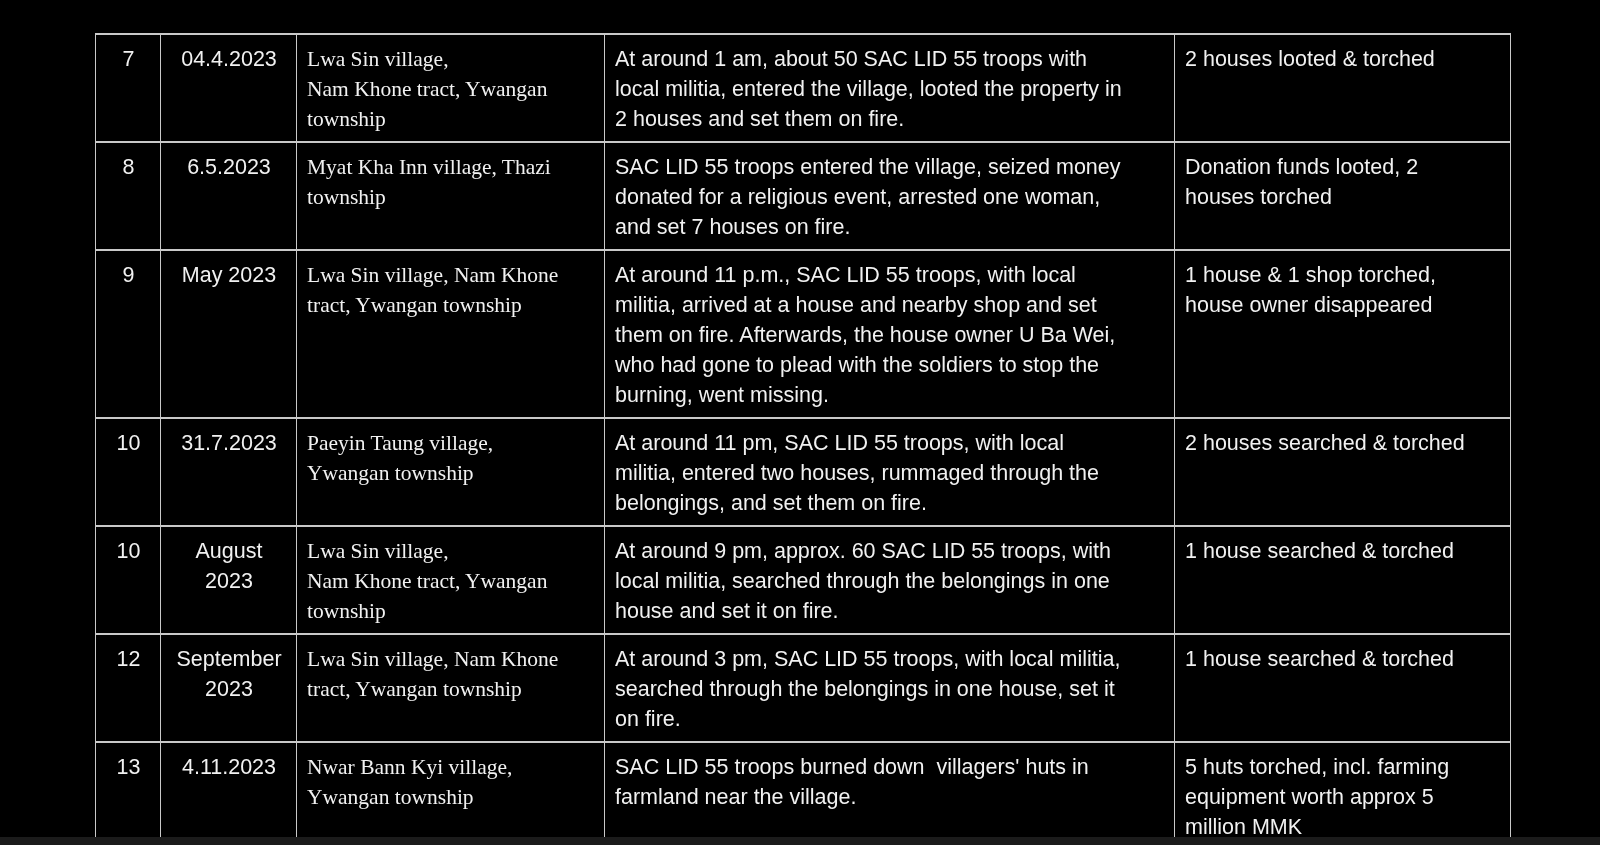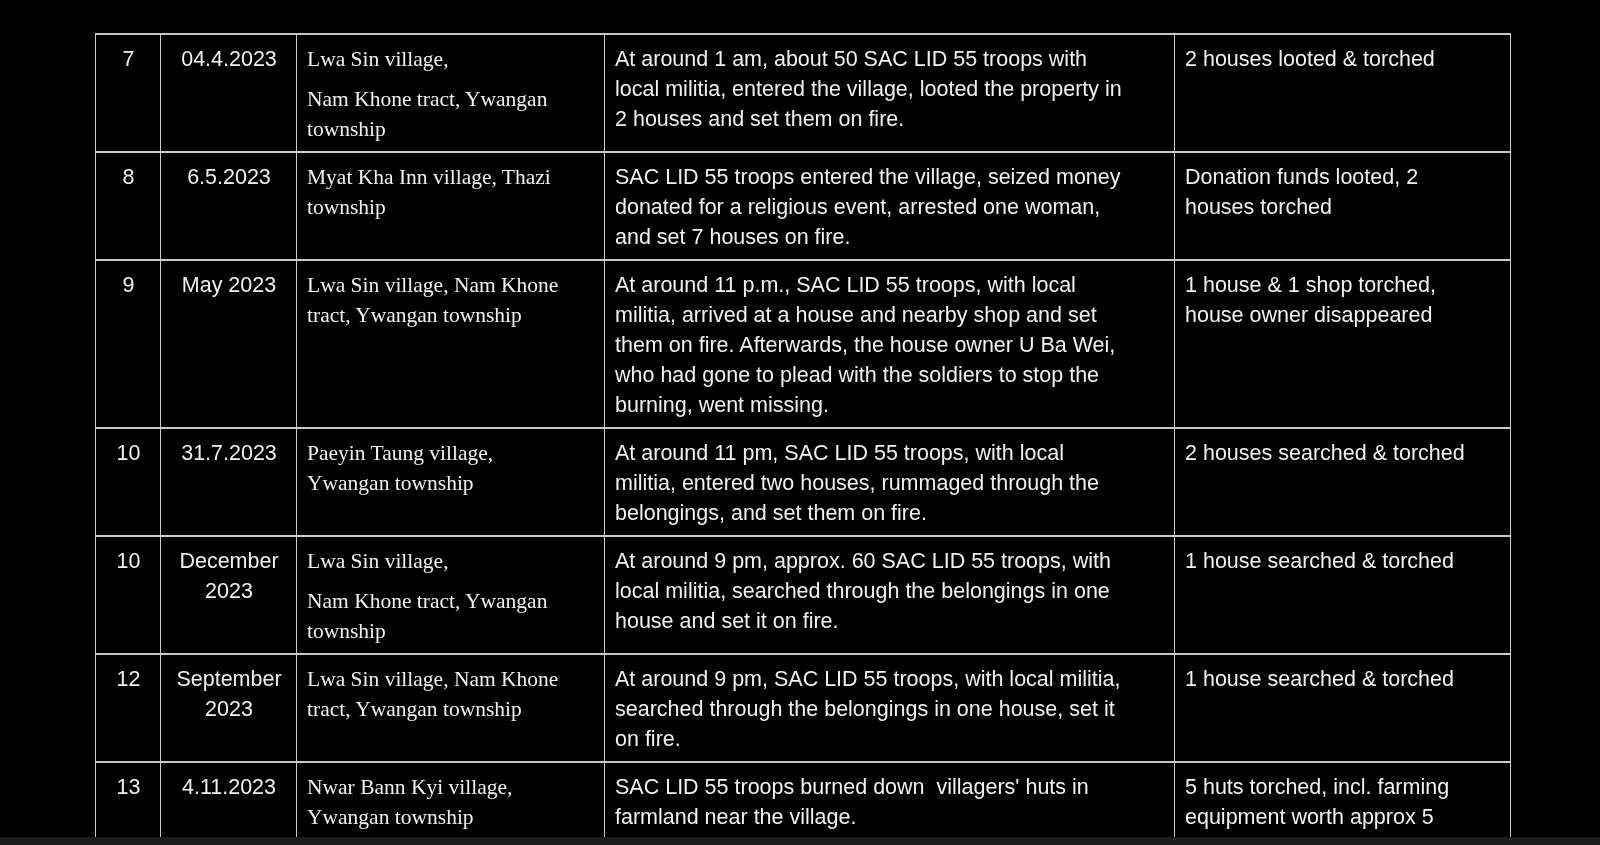--- a/index.html
+++ b/index.html
@@ -27,21 +27,21 @@
     border-top-width:2px;border-bottom-width:2px;
     vertical-align:top;
     padding:9px 9px 7px 10px;
     font-size:21.5px;line-height:30px;
     white-space:pre-wrap;
     color:#f1f1f1;
     overflow:hidden;
   }
   td.center{text-align:center;}
   td .para{white-space:pre-wrap;font-family:Liberation Serif, serif;}
-  td .para + .para{margin-top:10px;}
+  td .para + .para{}
   .bottom-strip{
     position:absolute;left:0;bottom:0;width:1600px;height:8px;
     background:#1b1b1b;
   }
 </style>
 </head>
 <body>
 
 <div class="table-wrap">
   <table class="incidents">
@@ -96,37 +96,37 @@
     <td><div class="para">Paeyin Taung village,
 Ywangan township</div></td>
     <td>At around 11 pm, SAC LID 55 troops, with local
 militia, entered two houses, rummaged through the
 belongings, and set them on fire.</td>
     <td>2 houses searched &amp; torched</td>
   </tr>
 
   <tr>
     <td class="center">10</td>
-    <td class="center">December
+    <td class="center">August
 2023</td>
     <td><div class="para">Lwa Sin village,</div><div class="para">Nam Khone tract, Ywangan
 township</div></td>
     <td>At around 9 pm, approx. 60 SAC LID 55 troops, with
 local militia, searched through the belongings in one
 house and set it on fire.</td>
     <td>1 house searched &amp; torched</td>
   </tr>
 
   <tr>
     <td class="center">12</td>
     <td class="center">September
 2023</td>
     <td><div class="para">Lwa Sin village, Nam Khone
 tract, Ywangan township</div></td>
-    <td>At around 9 pm, SAC LID 55 troops, with local militia,
+    <td>At around 3 pm, SAC LID 55 troops, with local militia,
 searched through the belongings in one house, set it
 on fire.</td>
     <td>1 house searched &amp; torched</td>
   </tr>
 
   <tr>
     <td class="center">13</td>
     <td class="center">4.11.2023</td>
     <td><div class="para">Nwar Bann Kyi village,
 Ywangan township</div></td>

